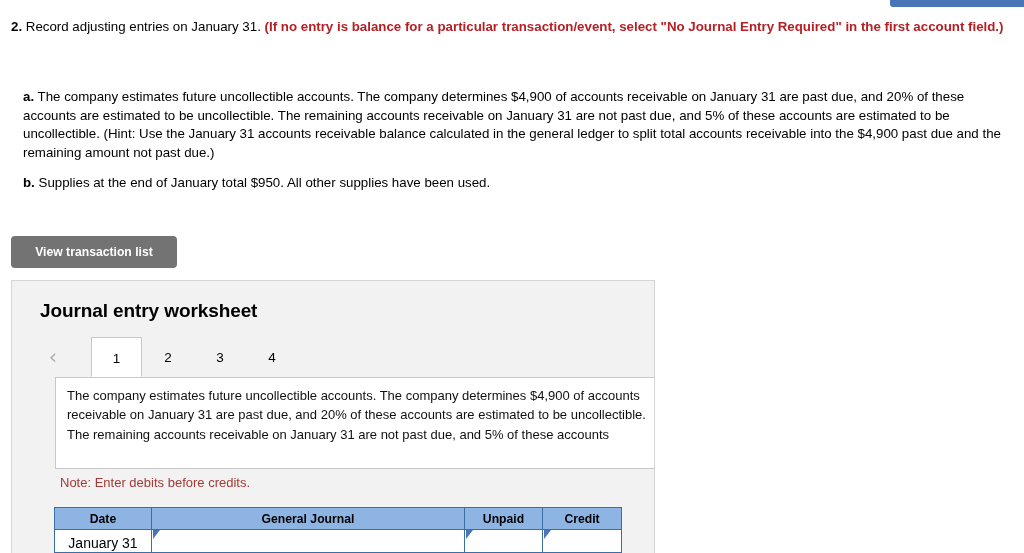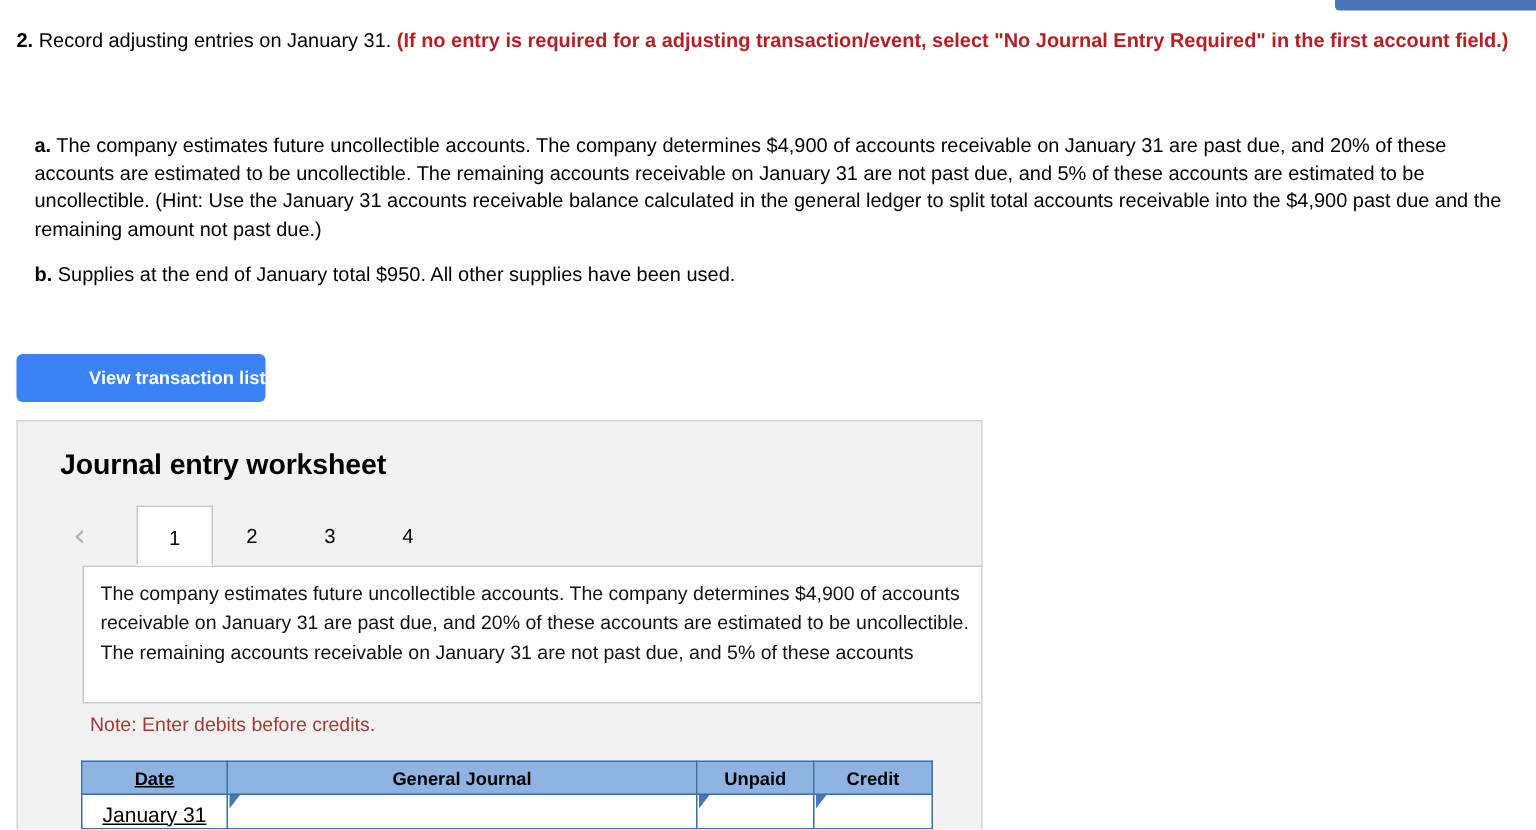--- a/index.html
+++ b/index.html
@@ -54,30 +54,29 @@
   }
   #requirements-block .itemlabel { font-weight: bold; }
 
   
   #view-transaction-list {
     position: absolute;
     left: 11px;
     top: 236px;
     width: 166px;
     height: 32px;
-    background: #3b82f6;
+    background: #737373;
     border: none;
     border-radius: 4px;
     color: #ffffff;
     font-family: "Liberation Sans", sans-serif;
     font-size: 12.2px;
     font-weight: bold;
     cursor: pointer;
     padding: 0;
-    text-align: right;
   }
 
   
   #worksheet-panel {
     position: absolute;
     left: 11px;
     top: 280px;
     width: 644px;
     height: 273px;
     background: #f2f2f2;
@@ -186,21 +185,21 @@
     text-align: center;
     padding: 0;
   }
   #journal-table td {
     background: #ffffff;
     border: 1px solid #3a6ea5;
     height: 22px;
     padding: 0;
     vertical-align: middle;
   }
-  .col-date   { width: 96px; text-decoration: underline; }
+  .col-date   { width: 96px; }
   .col-gj     { width: 312px; }
   .col-debit  { width: 77px; }
   .col-credit { width: 78px; }
 
   .cell-date-text {
     font-size: 14px;
     text-align: center;
     display: block;
     padding-top: 3px;
   }
@@ -217,21 +216,21 @@
     border-left: 7px solid #4a76b8;
     border-bottom: 9px solid transparent;
   }
 </style>
 </head>
 <body>
 
 <div id="top-cut-button"></div>
 
 <div id="question-block">
-  <span class="qnum">2.</span><span> Record adjusting entries on January 31. </span><span class="red">(If no entry is required for a adjusting transaction/event, select "No Journal Entry Required" in the first account field.)</span>
+  <span class="qnum">2.</span><span> Record adjusting entries on January 31. </span><span class="red">(If no entry is balance for a particular transaction/event, select "No Journal Entry Required" in the first account field.)</span>
 </div>
 
 <div id="requirements-block">
   <p><span class="itemlabel">a.</span><span> The company estimates future uncollectible accounts. The company determines $4,900 of accounts receivable on January 31 are past due, and 20% of these accounts are estimated to be uncollectible. The remaining accounts receivable on January 31 are not past due, and 5% of these accounts are estimated to be uncollectible. (Hint: Use the January 31 accounts receivable balance calculated in the general ledger to split total accounts receivable into the $4,900 past due and the remaining amount not past due.)</span></p>
   <p><span class="itemlabel">b.</span><span> Supplies at the end of January total $950. All other supplies have been used.</span></p>
 </div>
 
 <button id="view-transaction-list">View transaction list</button>
 
 <div id="worksheet-panel">

